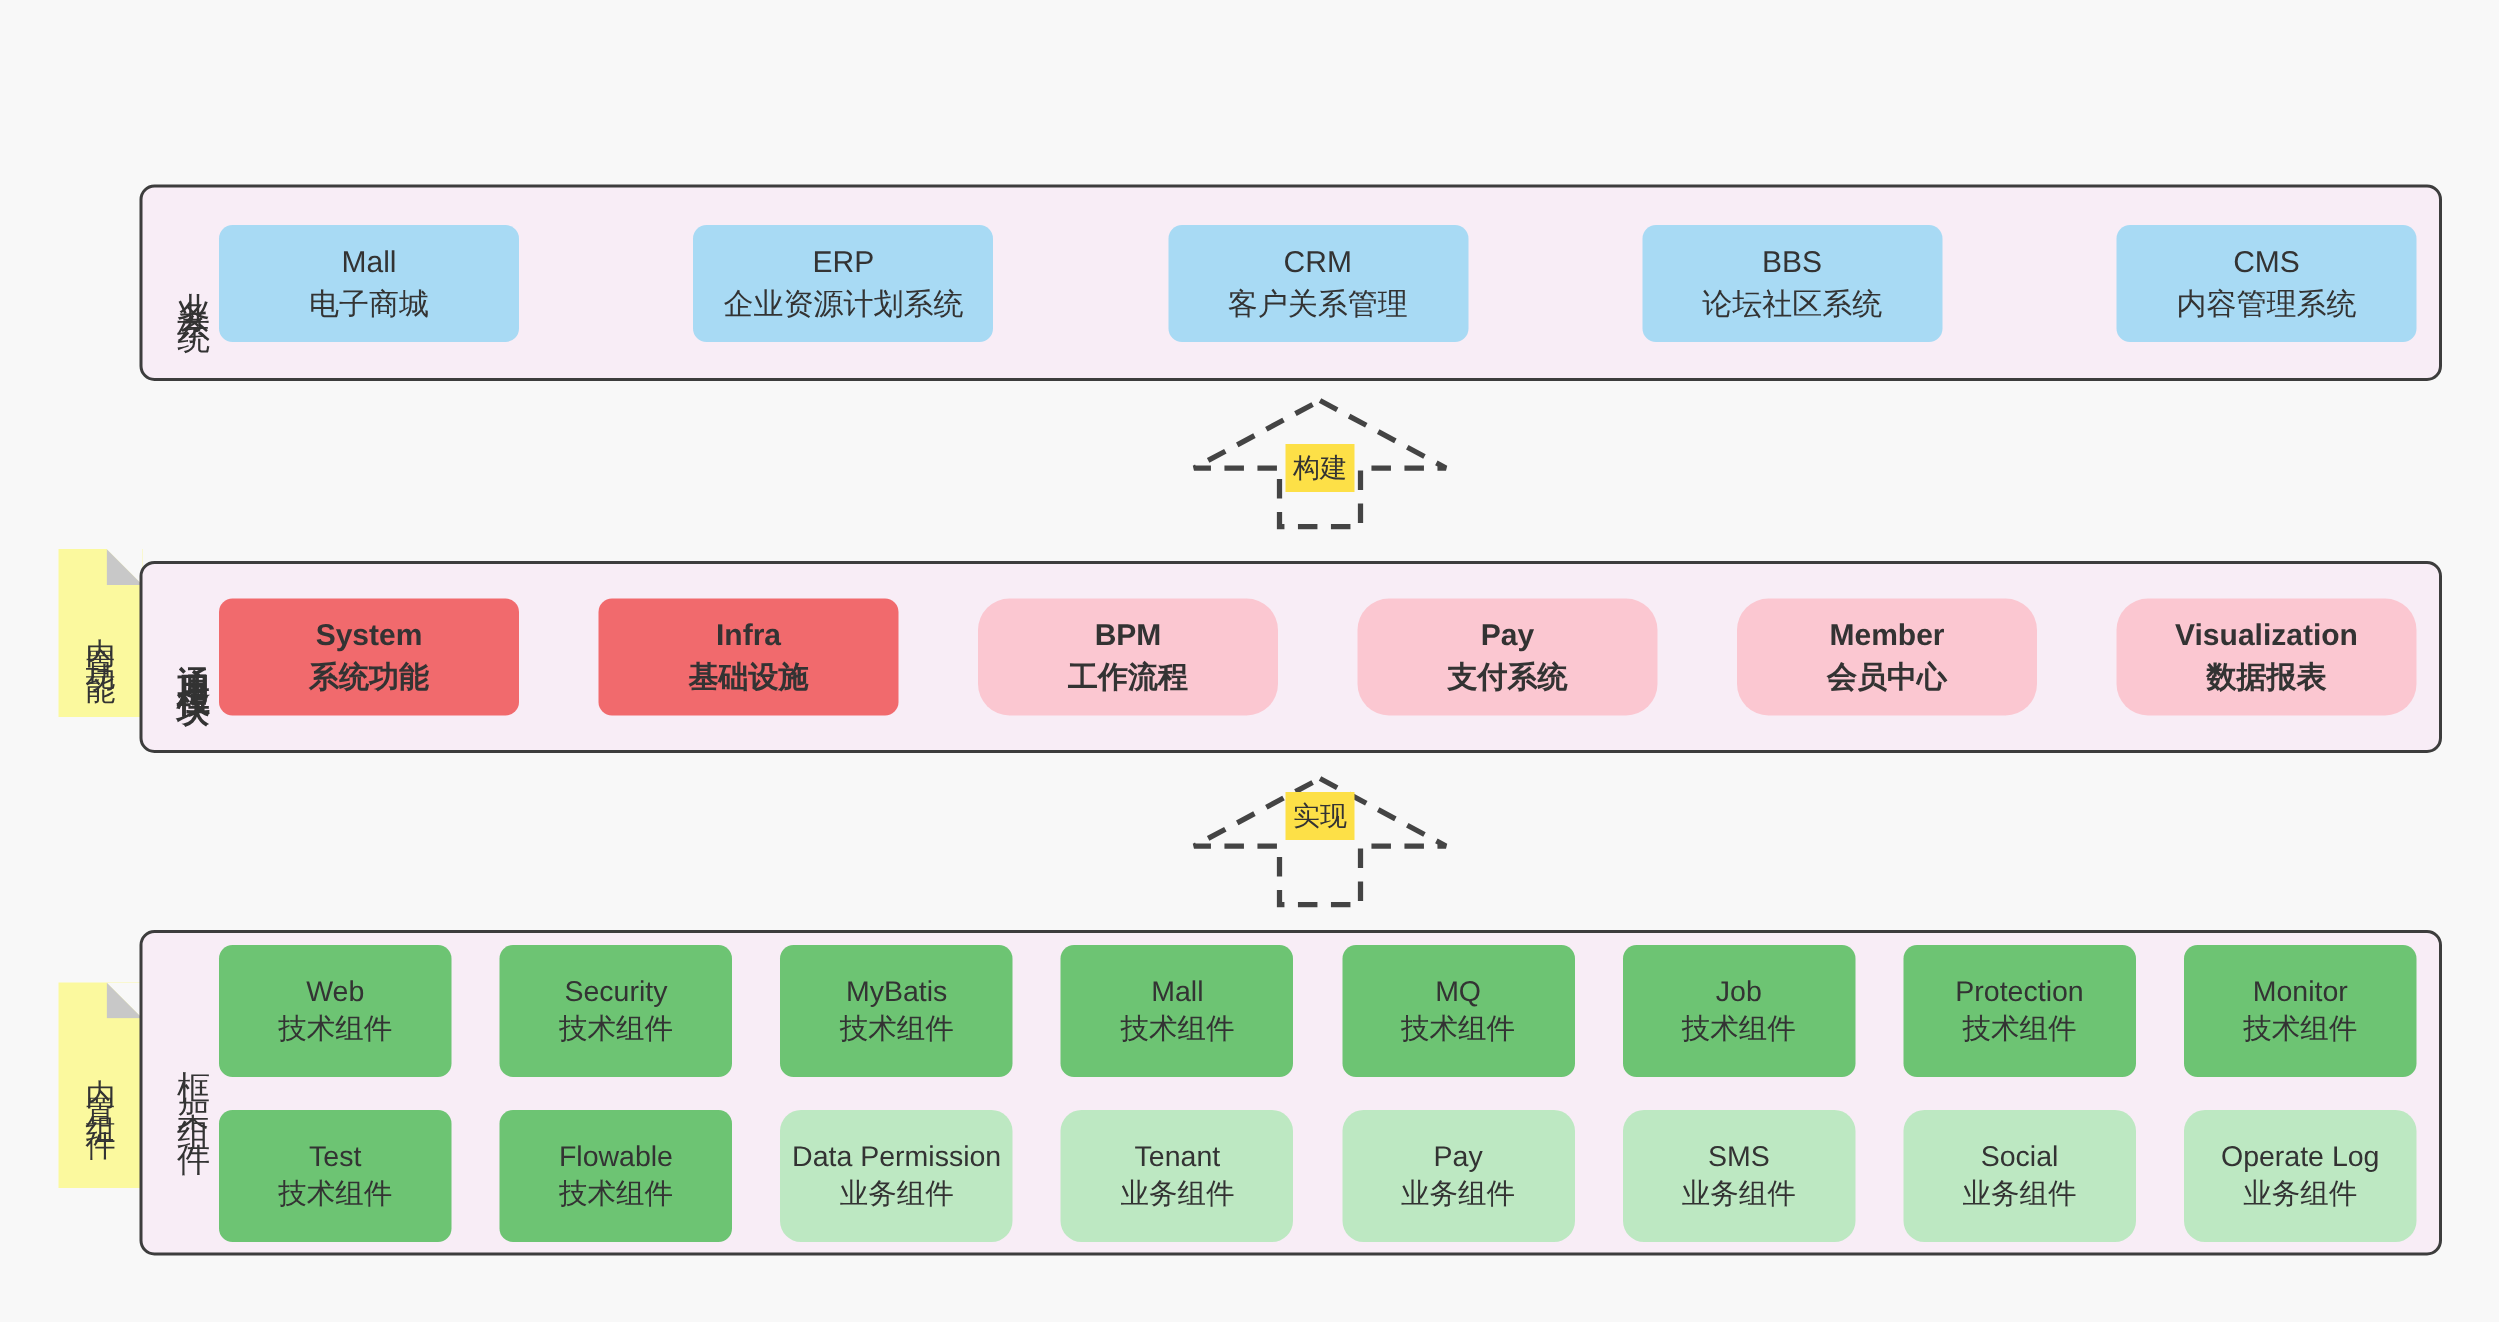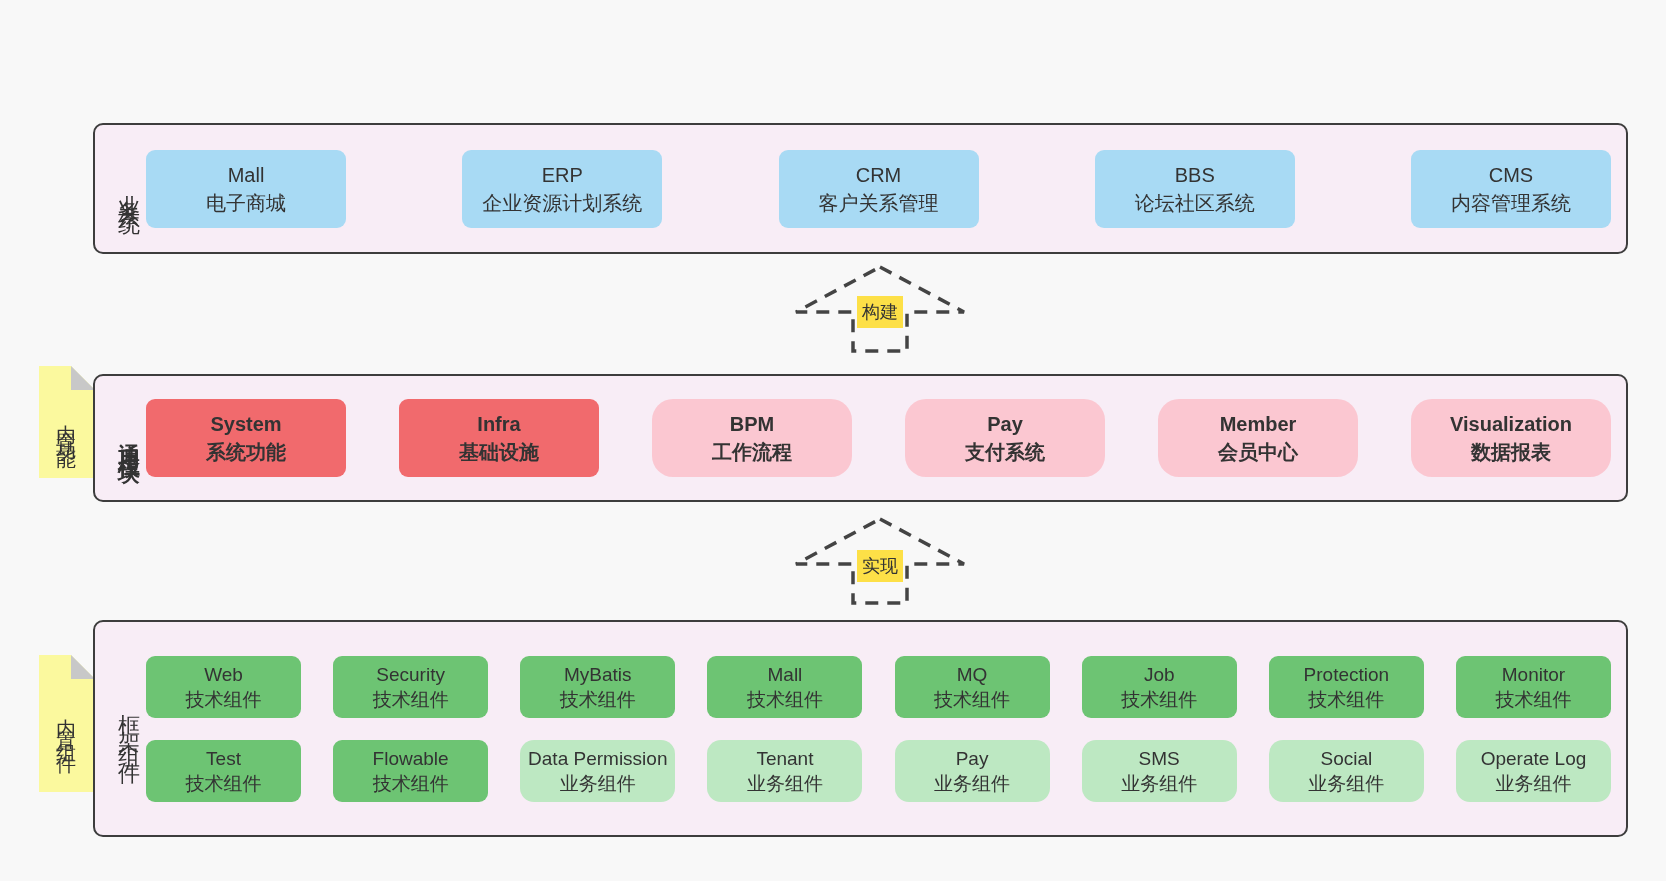--- a/index.html
+++ b/index.html
@@ -68,21 +68,21 @@
     align-items: center;
     justify-content: center;
     text-align: center;
     color: var(--text-dark, #333);
     font-size: 20px;
     line-height: 28px;
     padding: 2px 6px;
   }
   .band-3 .module-box {
     width: 155px;
-    height: 62px;
+    height: 88px;
     font-size: 19px;
     line-height: 25px;
   }
   .box-blue        { background: var(--box-blue, #a8daf4); }
   .box-red         { background: var(--box-red, #f16a6d); }
   .box-pink        { background: var(--box-pink, #fbc7d1); border-radius: 21px; }
   .box-green       { background: var(--box-green, #6dc473); }
   .box-green-light { background: var(--box-green-light, #bde8c2); border-radius: 14px; }
 
   
@@ -140,21 +140,21 @@
   .arrow-label {
     position: absolute;
     z-index: 3;
     background: #fde047;
     color: var(--text-dark, #333);
     font-size: 18px;
     padding: 4px 5px;
     white-space: nowrap;
   }
   .arrow-label-1 { left: 857px; top: 296px; }
-  .arrow-label-2 { left: 857px; top: 550px; }
+  .arrow-label-2 { left: 857px; top: 528px; }
 </style>
 </head>
 <body>
 
 <div class="stage">
 
   <div class="note note-1">
     <span class="note-text">内置功能</span>
   </div>
   <div class="note note-2">

